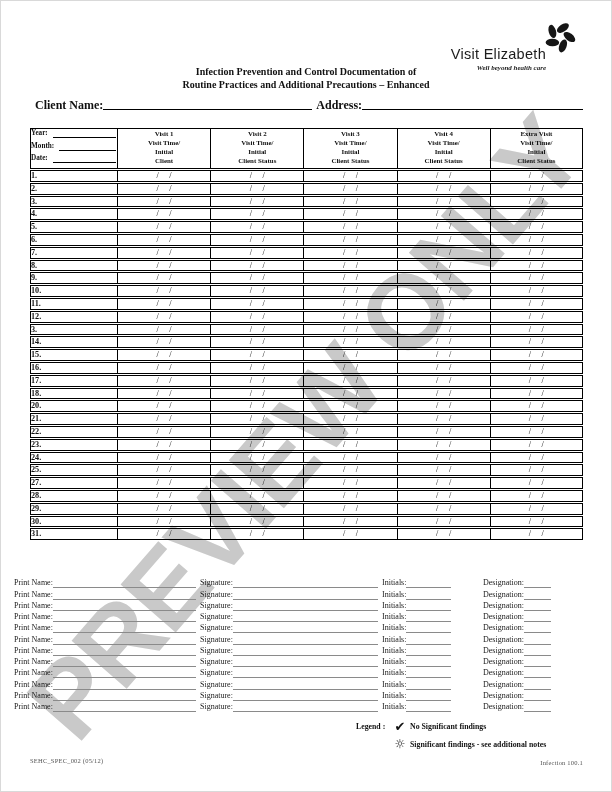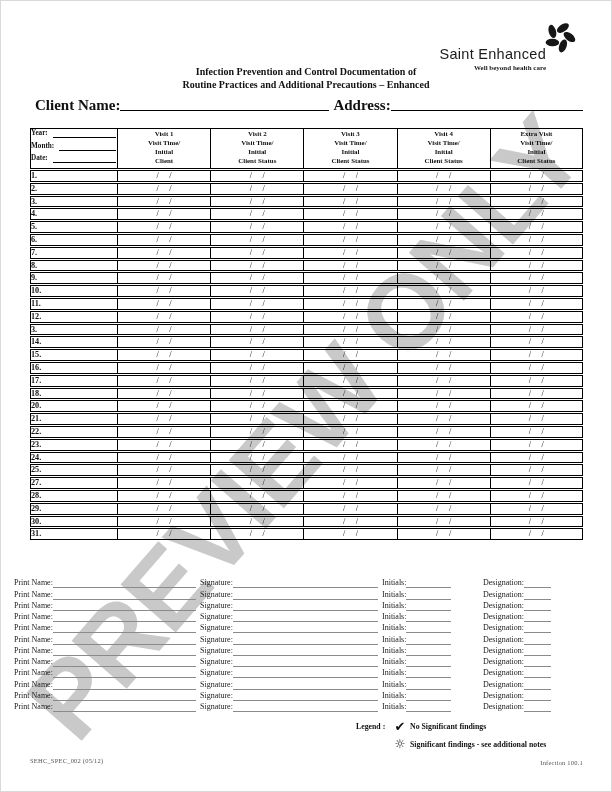--- a/index.html
+++ b/index.html
@@ -18,34 +18,34 @@
   }
   .content { position:absolute; inset:0; z-index:1; }
 
   
   .logo-name {
     position:absolute; top:46px; left:386px; width:160px; text-align:right;
     font-family:"Liberation Sans", sans-serif; font-size:14.5px; letter-spacing:.3px; color:#1c1c1c;
   }
   .logo-tagline {
     position:absolute; top:64px; left:386px; width:160px; text-align:right;
-    font-weight:bold; font-size:7px; color:#1c1c1c;
+    font-style:italic; font-weight:bold; font-size:7px; color:#1c1c1c;
   }
   .logo-icon { position:absolute; top:21px; left:543px; width:34px; height:32px; }
 
   
   .title {
     position:absolute; top:66px; left:0; width:612px; text-align:center;
     font-weight:bold; font-size:10px; line-height:12.5px;
   }
 
   
   .client-line {
     position:absolute; top:99px; left:35px; width:548px;
-    display:flex; align-items:center; font-weight:bold; font-size:15px; line-height:12px;
+    display:flex; align-items:flex-start; font-weight:bold; font-size:12px; line-height:12px;
   }
   .uline { border-bottom:1px solid #000; height:10px; }
   .client-line .name-line { width:209px; }
   .client-line .addr-label { margin-left:4px; }
   .client-line .addr-line { flex:1; }
 
   
   .visit-table-wrap { position:absolute; top:127px; left:30px; width:553px; }
   table.visit {
     width:553px; border-collapse:separate; border-spacing:0 1px; table-layout:fixed;
@@ -89,21 +89,21 @@
 </style>
 </head>
 <body>
 
 <div class="page">
 
   <div class="watermark">PREVIEW ONLY</div>
 
   <div class="content">
 
-    <div class="logo-name">Saint Enhanced</div>
+    <div class="logo-name">Visit Elizabeth</div>
     <div class="logo-tagline">Well beyond health care</div>
     <div class="logo-icon">
       <svg width="34" height="32" viewBox="0 0 36 34">
         <g fill="#161616">
           <ellipse cx="28" cy="17" rx="7.2" ry="3.9" transform="rotate(0 18 17) rotate(38 28 17)"></ellipse>
           <ellipse cx="28" cy="17" rx="7.2" ry="3.9" transform="rotate(72 18 17) rotate(38 28 17)"></ellipse>
           <ellipse cx="28" cy="17" rx="7.2" ry="3.9" transform="rotate(144 18 17) rotate(38 28 17)"></ellipse>
           <ellipse cx="28" cy="17" rx="7.2" ry="3.9" transform="rotate(216 18 17) rotate(38 28 17)"></ellipse>
           <ellipse cx="28" cy="17" rx="7.2" ry="3.9" transform="rotate(288 18 17) rotate(38 28 17)"></ellipse>
         </g>

